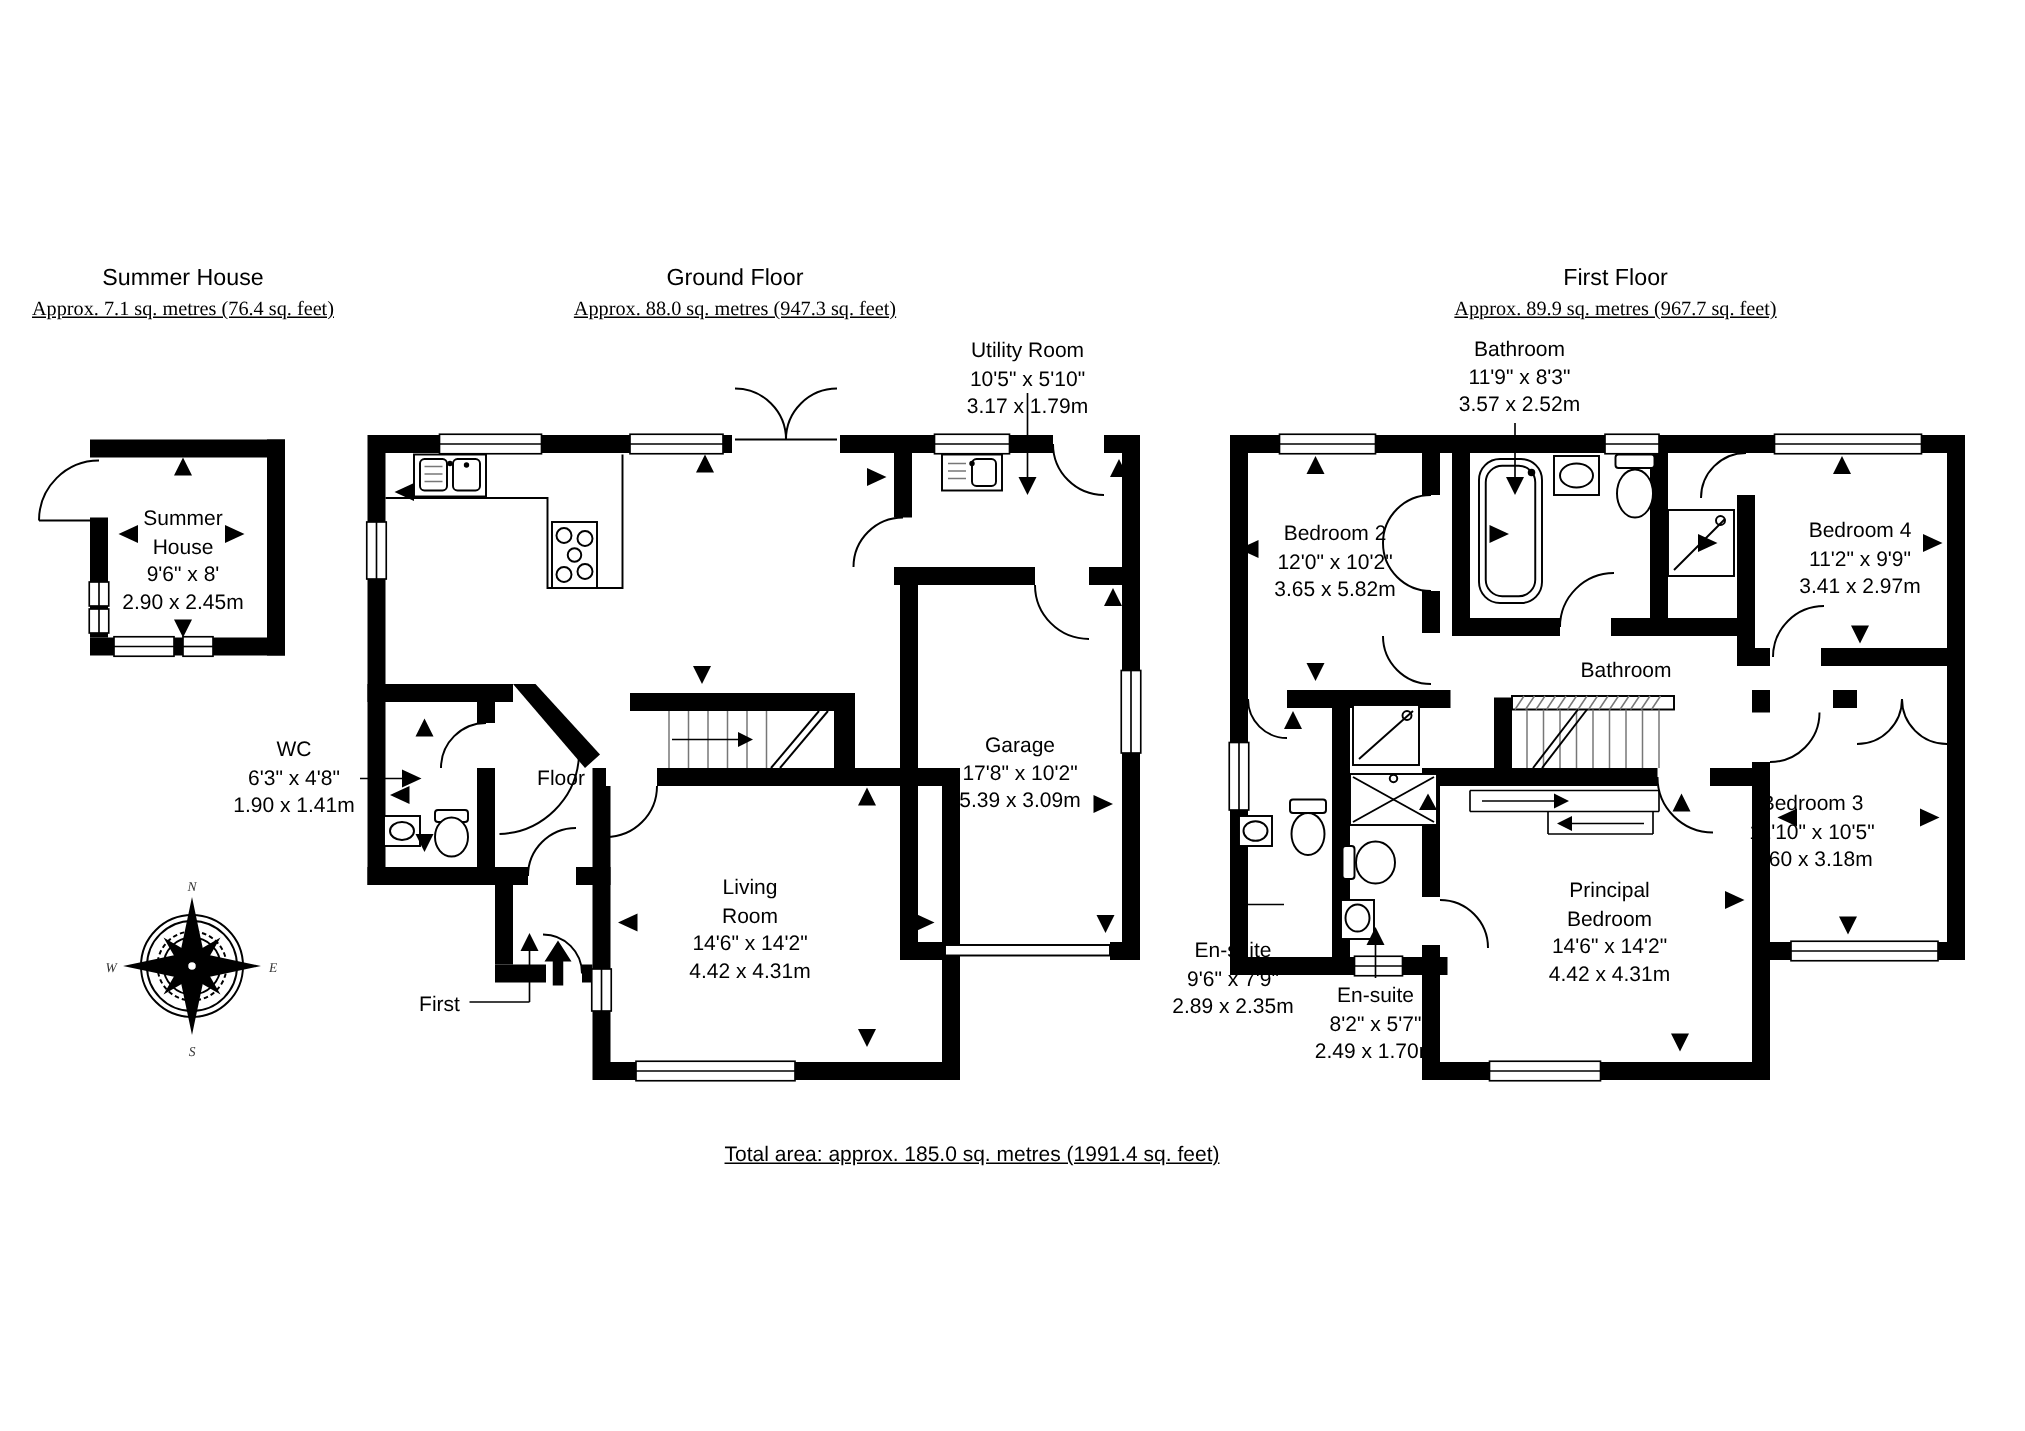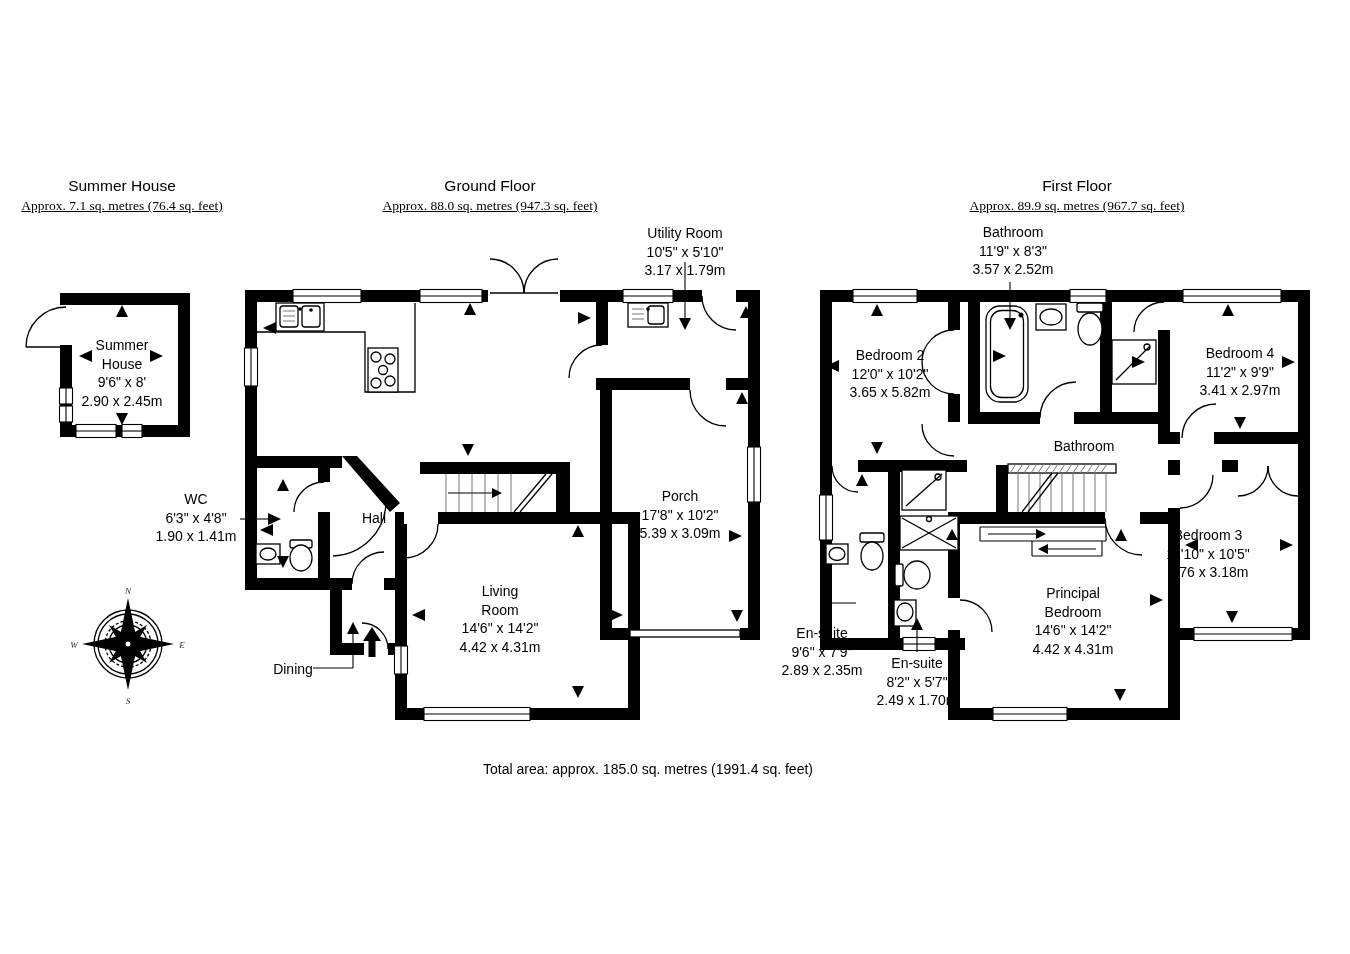--- a/index.html
+++ b/index.html
@@ -14,21 +14,21 @@
   .ptr{fill:#000;stroke:none;}
   .fixw{fill:#fff;stroke:#000;stroke-width:1.3;}
   .lead{fill:none;stroke:#000;stroke-width:1.1;}
   .label{position:absolute;transform:translateX(-50%);text-align:center;
          font:14px/1.33 "Liberation Sans",sans-serif;white-space:nowrap;}
   .wrap{white-space:normal;margin:0 auto;}
   .w56{width:56px;} .w62{width:62px;} .w80{width:80px;}
   .fhead{position:absolute;transform:translateX(-50%);text-align:center;white-space:nowrap;}
   .ftitle{font:15.5px/1.3 "Liberation Sans",sans-serif;}
   .farea{font:13.5px/1.45 "Liberation Serif",serif;text-decoration:underline;}
-  .total{position:absolute;transform:translateX(-50%);font:14px "Liberation Sans",sans-serif;white-space:nowrap;}
+  .total{position:absolute;transform:translateX(-50%);font:14px "Liberation Sans",sans-serif;white-space:nowrap;text-decoration:underline;}
   .cletter{font:italic 9px "Liberation Serif",serif;fill:#333;}
 </style>
 </head>
 <body>
 
 <div id="canvas">
 
 <svg id="plan-svg" width="1350" height="954" viewBox="0 0 1350 954">
 
   <g>
@@ -414,57 +414,57 @@
   <div>Bathroom</div>
   <div>11'9" x 8'3"</div>
   <div>3.57 x 2.52m</div>
 </div>
 <div class="label" style="left:122px;top:336px">
   <div class="wrap w62">Summer House</div>
   <div>9'6" x 8'</div>
   <div>2.90 x 2.45m</div>
 </div>
 <div class="label" style="left:680px;top:487px">
-  <div>Porch</div>
+  <div>Garage</div>
   <div>17'8" x 10'2"</div>
   <div>5.39 x 3.09m</div>
 </div>
 <div class="label" style="left:196px;top:490px">
   <div>WC</div>
   <div>6'3" x 4'8"</div>
   <div>1.90 x 1.41m</div>
 </div>
 <div class="label" style="left:374px;top:509px">
-  <div>Hall</div>
+  <div>Floor</div>
 </div>
 <div class="label" style="left:500px;top:582px">
   <div class="wrap w56">Living Room</div>
   <div>14'6" x 14'2"</div>
   <div>4.42 x 4.31m</div>
 </div>
 <div class="label" style="left:293px;top:660px">
-  <div>Dining</div>
+  <div>First</div>
 </div>
 <div class="label" style="left:890px;top:346px">
   <div>Bedroom 2</div>
   <div>12'0" x 10'2"</div>
   <div>3.65 x 5.82m</div>
 </div>
 <div class="label" style="left:1240px;top:344px">
   <div>Bedroom 4</div>
   <div>11'2" x 9'9"</div>
   <div>3.41 x 2.97m</div>
 </div>
 <div class="label" style="left:1084px;top:437px">
   <div>Bathroom</div>
 </div>
 <div class="label" style="left:1208px;top:526px">
   <div>Bedroom 3</div>
   <div>11'10" x 10'5"</div>
-  <div>6.76 x 3.18m</div>
+  <div>3.60 x 3.18m</div>
 </div>
 <div class="label" style="left:1073px;top:584px">
   <div class="wrap w80">Principal Bedroom</div>
   <div>14'6" x 14'2"</div>
   <div>4.42 x 4.31m</div>
 </div>
 <div class="label" style="left:822px;top:624px">
   <div>En-suite</div>
   <div>9'6" x 7'9"</div>
   <div>2.89 x 2.35m</div>

